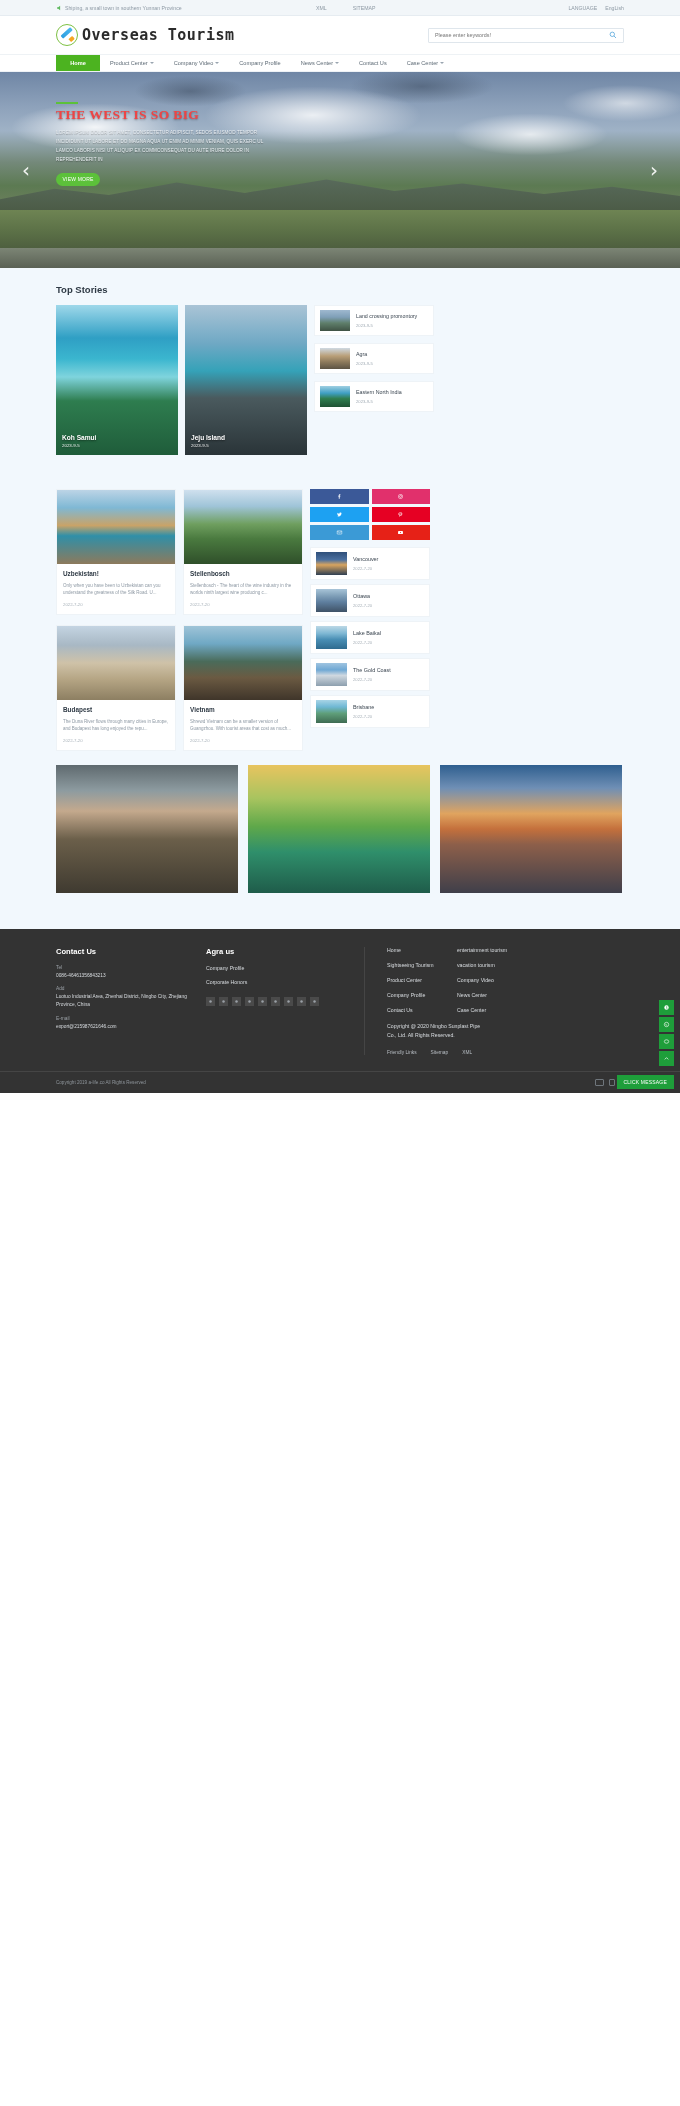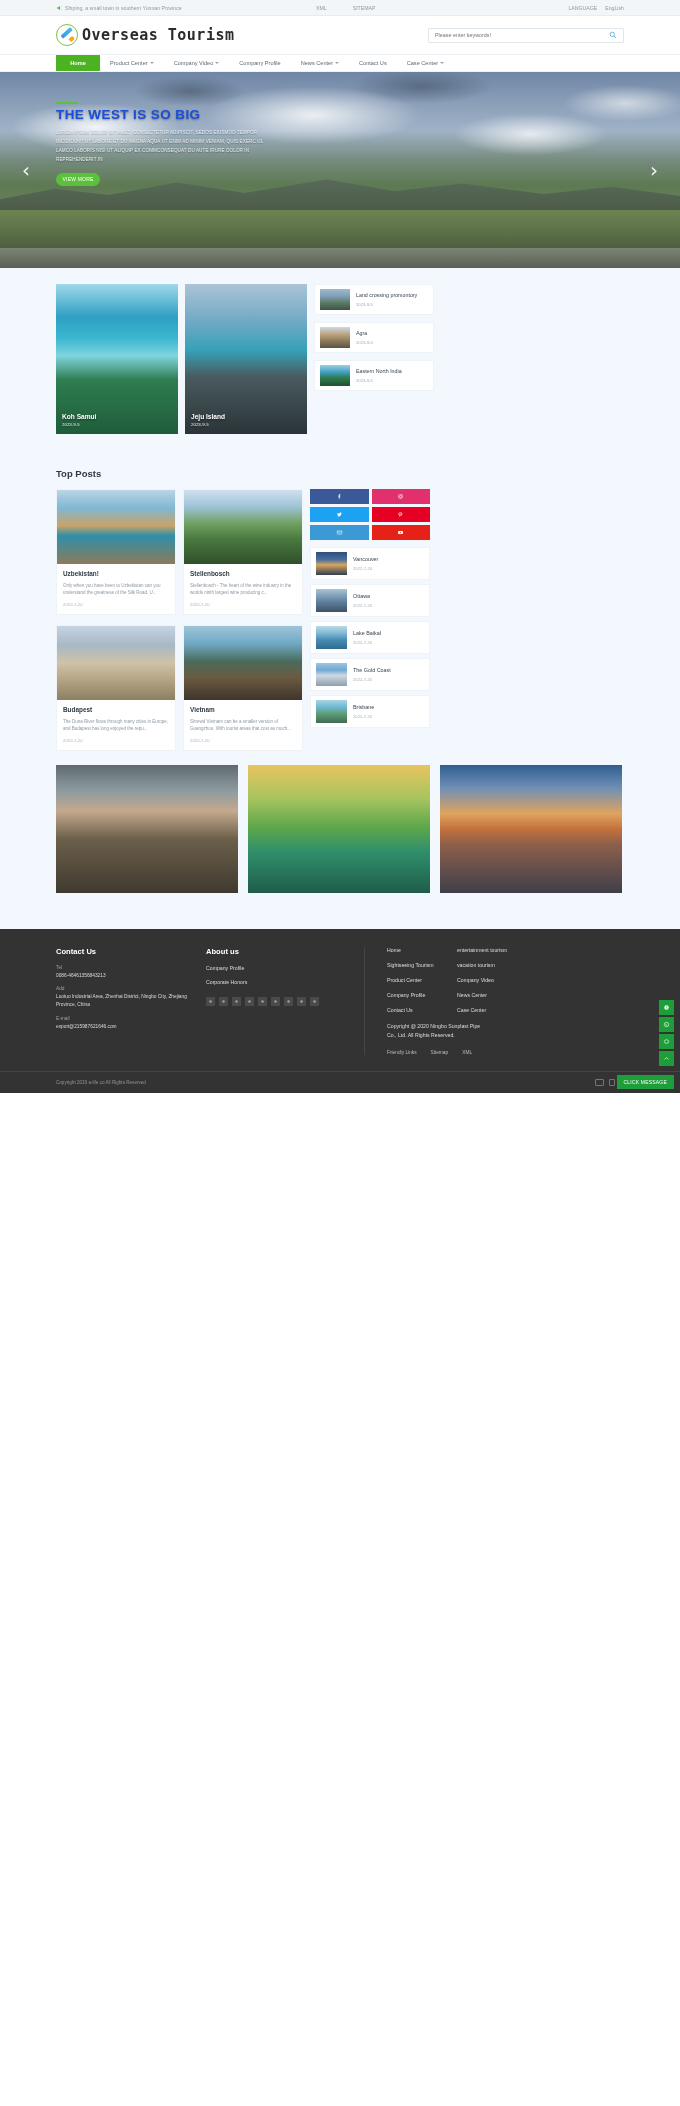--- a/index.html
+++ b/index.html
@@ -99,22 +99,22 @@
     position: absolute; left: 0; right: 0; top: 138px; height: 58px;
     background: linear-gradient(180deg,#6e8453 0%, #5a6f46 40%, #3f4a36 100%);
   }
   .hero-road {
     position: absolute; left: 0; right: 0; top: 176px; height: 20px;
     background: linear-gradient(180deg,#7c8575,#5a6154);
   }
   .hero-content { position: relative; width: 568px; margin: 0 auto; padding-top: 30px; }
   .hero-accent { width: 22px; height: 2px; background: #5cc13a; margin-bottom: 4px; }
   .hero-t1 {
-    font-family: Liberation Sans, sans-serif; font-weight: bold; font-size: 13.5px;
-    color: #1d4ed8; letter-spacing: .4px; line-height: 1.1;
+    font-family: Liberation Serif, serif; font-weight: bold; font-size: 13.5px;
+    color: #ef4444; letter-spacing: .4px; line-height: 1.1;
     text-shadow: 0 1px 2px rgba(0,0,0,.35);
   }
   .hero-t2 {
     font-size: 13px; color: #fff; letter-spacing: .2px; line-height: 1.25; font-weight: 400;
     text-shadow: 0 1px 2px rgba(0,0,0,.35);
   }
   .hero-p {
     margin-top: 6px; width: 212px; font-size: 4.6px; line-height: 1.95; color: #e9eef2;
     letter-spacing: .1px; text-shadow: 0 1px 1px rgba(0,0,0,.35);
   }
@@ -367,20 +367,21 @@
       <div class="hero-p">LOREM IPSUM DOLOR SIT AMET, CONSECTETUR ADIPISCIT, SEDOS EIUSMOD TEMPOR INCIDIDUNT UT LABORE ET DO MAGNA AQUA UT ENIM AD MINIM VENIAM, QUIS EXERC UL LAMCO LABORIS NISI UT ALIQUIP EX COMMCONSEQUAT DU AUTE IRURE DOLOR IN REPREHENDERIT IN</div>
       <div class="hero-btn">VIEW MORE</div>
     </div>
     <div class="hero-arrow left">‹</div>
     <div class="hero-arrow right">›</div>
   </div>
 
 
   <div class="section alt">
     <div class="inner">
+      <div class="sec-title">Top Stories</div>
       <div class="ts-row">
         <div id="ts-features" style="display:flex;gap:7px;">
             <div class="ts-big img img-beach">
               <div class="ts-cap">
                 <div class="t">Koh Samui</div>
                 <div class="d">2023-9-5</div>
               </div>
             </div>
             <div class="ts-big img img-rocks">
               <div class="ts-cap">
@@ -412,21 +413,20 @@
               </div>
             </div>
           </div>
       </div>
     </div>
   </div>
 
 
   <div class="section alt">
     <div class="inner">
-      <div class="sec-title">Top Posts</div>
       <div class="tp-row">
         <div class="tp-col" id="tp-col1">
             <div class="tp-card">
               <div class="tp-img img img-uzbek"></div>
               <div class="tp-body">
                 <h4>Uzbekistan!</h4>
                 <p>Only when you have been to Uzbekistan can you understand the greatness of the Silk Road. U...</p>
                 <div class="date">2022-7-20</div>
               </div>
             </div>
@@ -550,21 +550,21 @@
         <div class="f-h">Contact Us</div>
         <div class="f-lbl">Tel</div>
         <div class="f-val">0086-46461356843213</div>
         <div class="f-lbl">Add</div>
         <div class="f-val">Luotuo Industrial Area, Zhenhai District, Ningbo City, Zhejiang Province, China</div>
         <div class="f-lbl">E-mail</div>
         <div class="f-val">export@215987621646.com</div>
       </div>
 
       <div class="f-col2">
-        <div class="f-h">About us</div>
+        <div class="f-h">Agra us</div>
         <div id="footer-about-links">
             <div class="f-link">Company Profile</div>
             <div class="f-link">Corporate Honors</div>
           </div>
         <div class="f-socials" id="footer-socials">
             <div class="f-soc">
               <svg viewBox="0 0 16 16">
                 <circle cx="8" cy="8" r="4" fill="#9aa0a6"></circle>
               </svg>
             </div>

